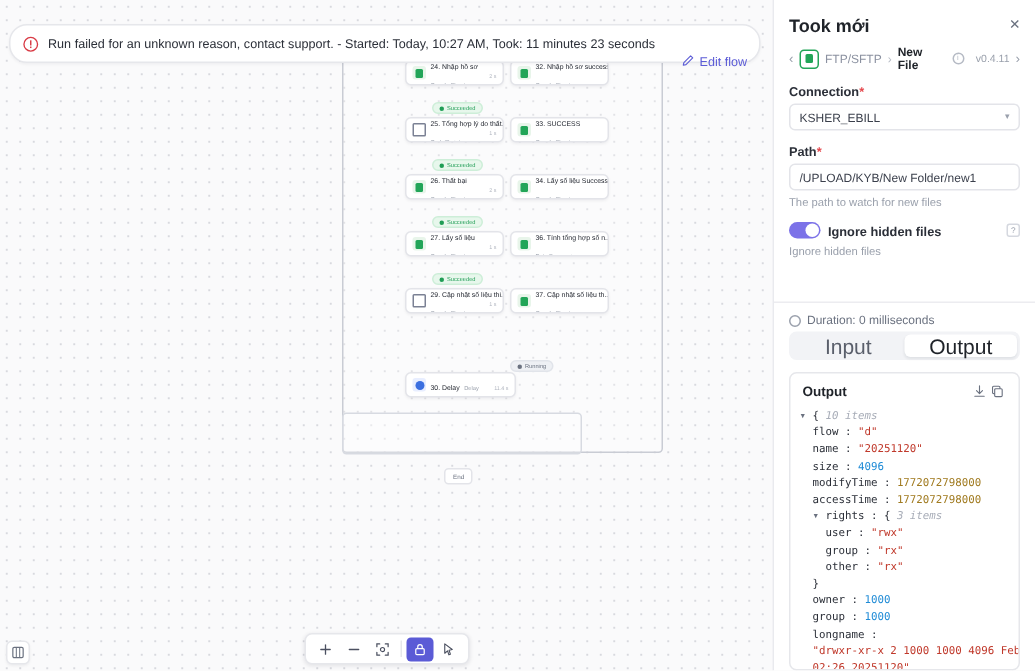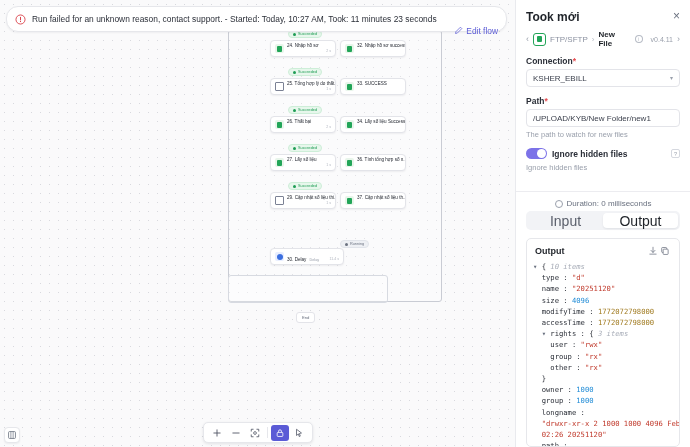--- a/index.html
+++ b/index.html
@@ -18,21 +18,21 @@
     width: 515px;
     height: 447px;
     background-color: #fafafb;
     background-image: radial-gradient(#d8d9de 0.6px, transparent 0.6px);
     background-size: 9px 9px;
     overflow: hidden;
   }
 
   
   .banner {
-    position: absolute; left: 6px; top: 6px; right: 8px; height: 26px;
+    position: absolute; left: 6px; top: 16px; right: 8px; height: 26px;
     background: #fff; border: 1px solid #e6e7eb; border-radius: 12px;
     display: flex; align-items: center; padding: 0 8px;
     box-shadow: 0 1px 2px rgba(16,24,40,.05);
     z-index: 40;
   }
   .banner .warn { width: 11px; height: 11px; flex: 0 0 11px; margin-right: 6px; }
   .banner-text { font-size: 8.4px; color: #2b2f38; white-space: nowrap; letter-spacing: .02px; }
   .banner-spacer { flex: 1; }
   .edit-flow { display: flex; align-items: center; gap: 3px; color: #5b5bd6; font-size: 8.4px; cursor: pointer; margin-top: 23px; }
   .edit-flow svg { width: 9px; height: 9px; }
@@ -130,23 +130,23 @@
   .field .caret { font-size: 6px; color: #9aa0ac; line-height: 6px; }
   .hint { font-size: 7.5px; color: #9aa0ac; margin: -6px 0 9px 0; }
 
   .toggle-row { display: flex; align-items: center; gap: 5px; margin-bottom: 4px; }
   .switch { width: 21px; height: 11px; border-radius: 6px; background: #7c72e8; position: relative; flex: 0 0 21px; cursor: pointer; }
   .switch::after { content:""; position:absolute; right:1px; top:1px; width:9px;height:9px;border-radius:50%;background:#fff; }
   .toggle-lbl { font-size: 8.5px; font-weight: 600; color: #2b2f38; flex: 1; }
   .help-sq { width: 9px; height: 9px; border: 1px solid #d5d8df; border-radius: 2px; font-size:5.5px;color:#9aa0ac;display:flex;align-items:center;justify-content:center; }
 
   .duration {
-    border-top: 1px solid #ececf0; margin-top: 10px; padding: 6px 10px 0 10px;
+    border-top: 1px solid #ececf0; margin-top: 20px; padding: 6px 10px 0 10px;
     display: flex; align-items: center; gap: 4px; font-size: 8px; color: #6b7280;
-    position: relative; overflow: hidden; height: 18px; justify-content: center;
+    position: relative; overflow: hidden; height: 18px;
   }
   .dur-clock { width: 8px; height: 8px; border: 1px solid #9aa0ac; border-radius: 50%; flex: 0 0 8px; }
 
   .tabs { margin: 2px 10px 8px 10px; height: 19px; background: #f2f3f6; border-radius: 5px; padding: 2px; display: flex; }
   .tab { flex: 1; display: flex; align-items: center; justify-content: center; font-size: 14px; color: #5a5f6b; border-radius: 4px; cursor: pointer; }
   .tab.active { background: #fff; color: #1f2329; box-shadow: 0 1px 2px rgba(16,24,40,.08); }
 
   .out-card {
     margin: 0 10px; border: 1px solid #e6e7eb; border-radius: 5px; background: #fff;
     flex: 1; display: flex; flex-direction: column; overflow: hidden;
@@ -439,21 +439,21 @@
         </span>
         <span class="out-act">
           <svg width="10" height="10" viewBox="0 0 16 16">
             <rect x="5" y="5" width="8" height="8.5" rx="1.2" fill="none" stroke="currentColor" stroke-width="1.2"></rect>
             <path d="M10.6 5V3.6A1.2 1.2 0 0 0 9.4 2.4H3.9a1.2 1.2 0 0 0-1.2 1.2v5.5a1.2 1.2 0 0 0 1.2 1.2H5" fill="none" stroke="currentColor" stroke-width="1.2"></path>
           </svg>
         </span>
       </div>
       <div class="json" id="json-body">
           <div class="jline"><span class="caret-t">▾</span> <span class="jpunct">{</span> <span class="jmeta">10 items</span></div>
-          <div class="jline">&nbsp;&nbsp;<span class="jkey">type</span><span class="jpunct"> : </span><span class="jstr">"d"</span></div>
+          <div class="jline">&nbsp;&nbsp;<span class="jkey">flow</span><span class="jpunct"> : </span><span class="jstr">"d"</span></div>
           <div class="jline">&nbsp;&nbsp;<span class="jkey">name</span><span class="jpunct"> : </span><span class="jstr">"20251120"</span></div>
           <div class="jline">&nbsp;&nbsp;<span class="jkey">size</span><span class="jpunct"> : </span><span class="jnum">4096</span></div>
           <div class="jline">&nbsp;&nbsp;<span class="jkey">modifyTime</span><span class="jpunct"> : </span><span class="jnum2">1772072798000</span></div>
           <div class="jline">&nbsp;&nbsp;<span class="jkey">accessTime</span><span class="jpunct"> : </span><span class="jnum2">1772072798000</span></div>
           <div class="jline">&nbsp;&nbsp;<span class="caret-t">▾</span> <span class="jkey">rights</span><span class="jpunct"> : </span><span class="jpunct">{</span> <span class="jmeta">3 items</span></div>
           <div class="jline">&nbsp;&nbsp;&nbsp;&nbsp;<span class="jkey">user</span><span class="jpunct"> : </span><span class="jstr">"rwx"</span></div>
           <div class="jline">&nbsp;&nbsp;&nbsp;&nbsp;<span class="jkey">group</span><span class="jpunct"> : </span><span class="jstr">"rx"</span></div>
           <div class="jline">&nbsp;&nbsp;&nbsp;&nbsp;<span class="jkey">other</span><span class="jpunct"> : </span><span class="jstr">"rx"</span></div>
           <div class="jline">&nbsp;&nbsp;<span class="jpunct">}</span></div>
           <div class="jline">&nbsp;&nbsp;<span class="jkey">owner</span><span class="jpunct"> : </span><span class="jnum">1000</span></div>

